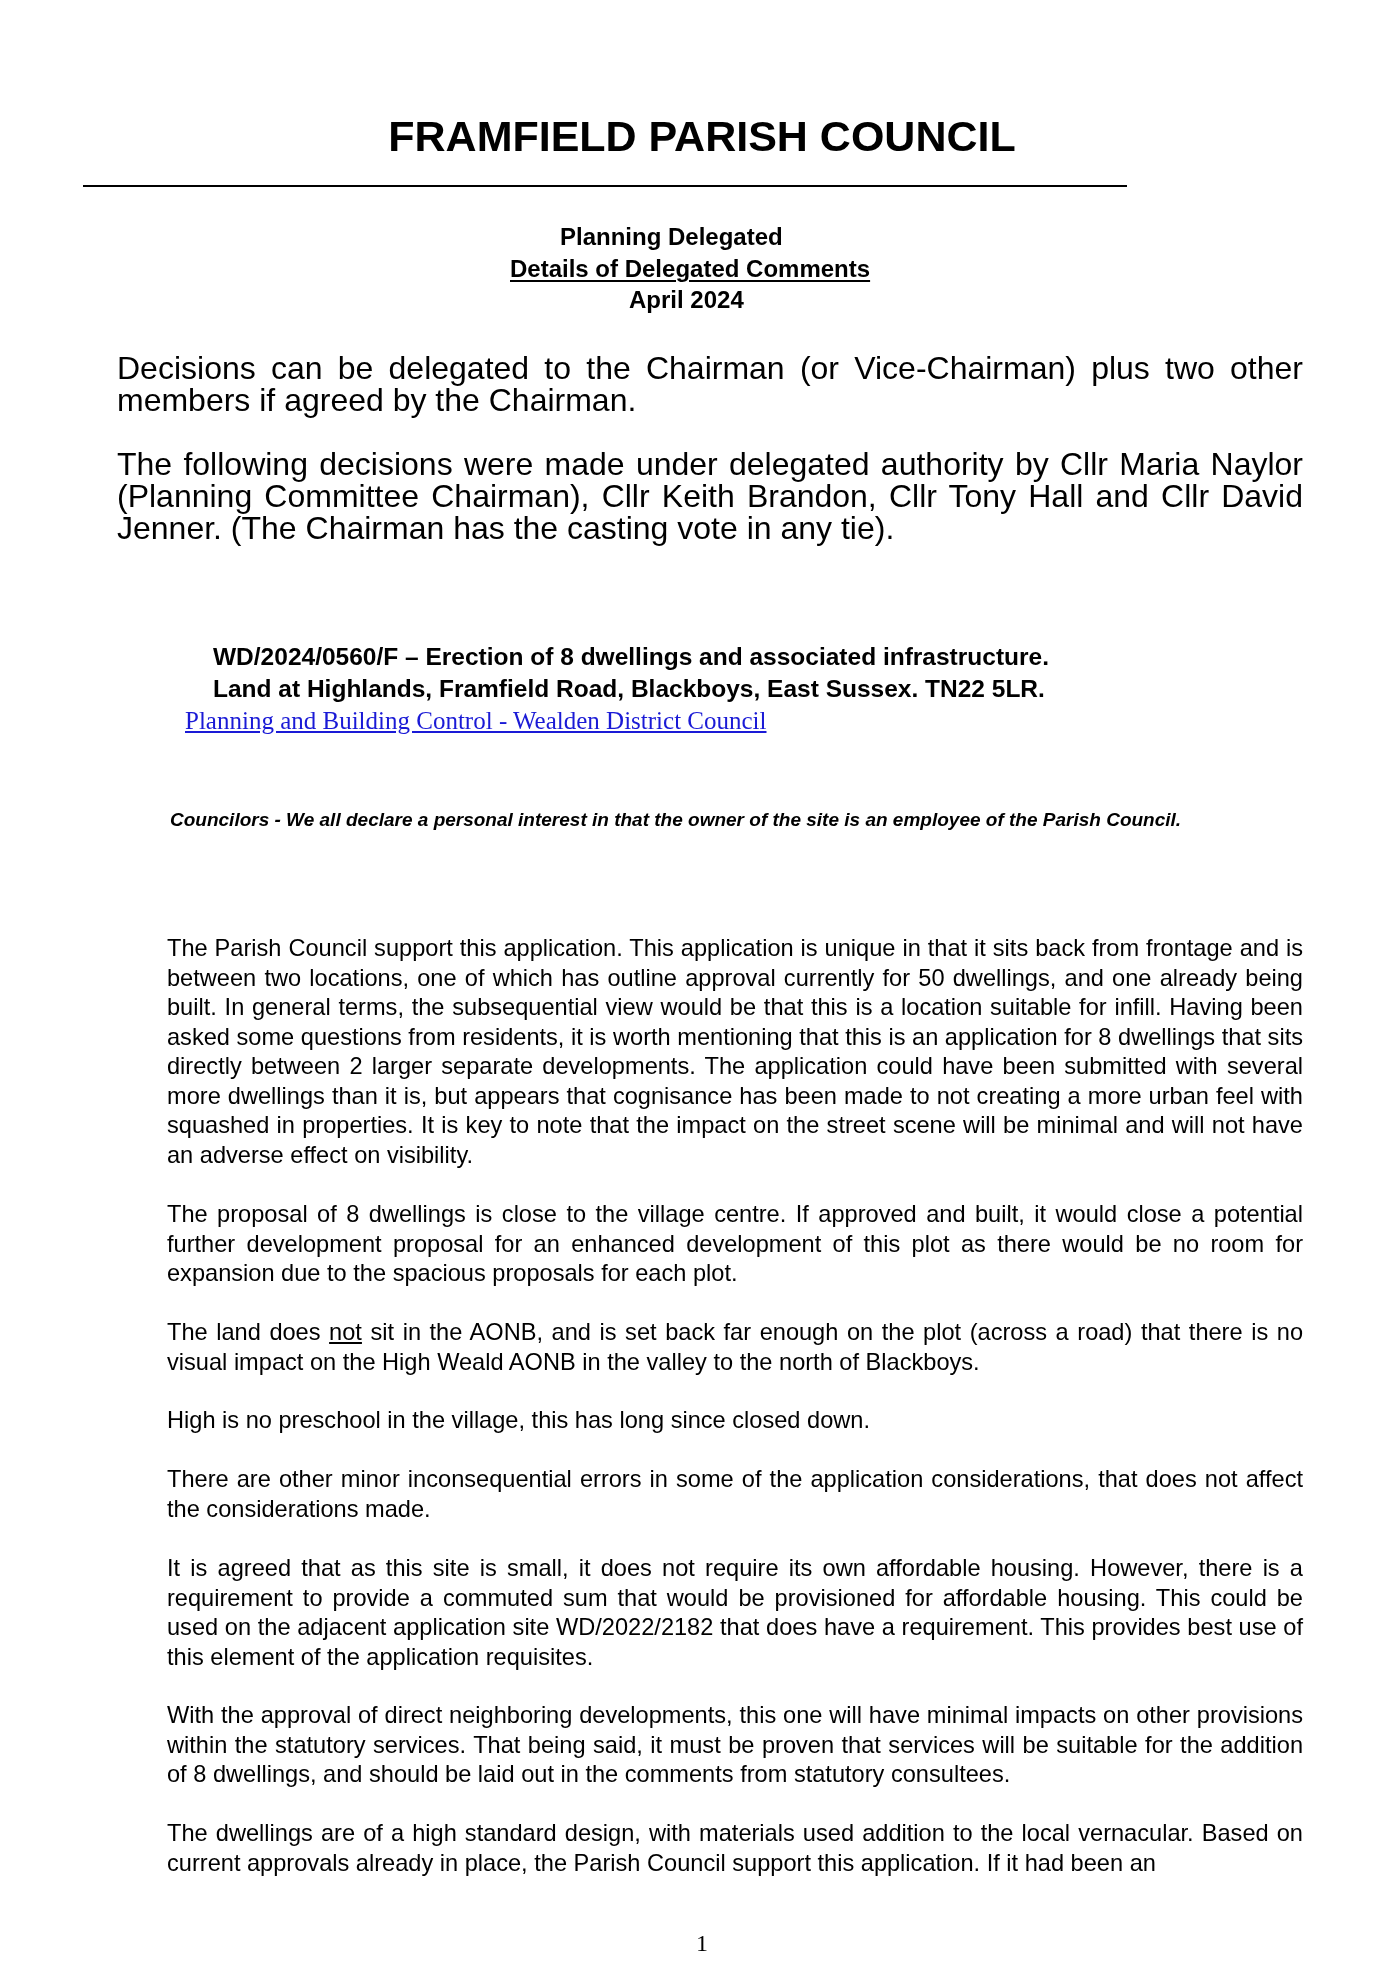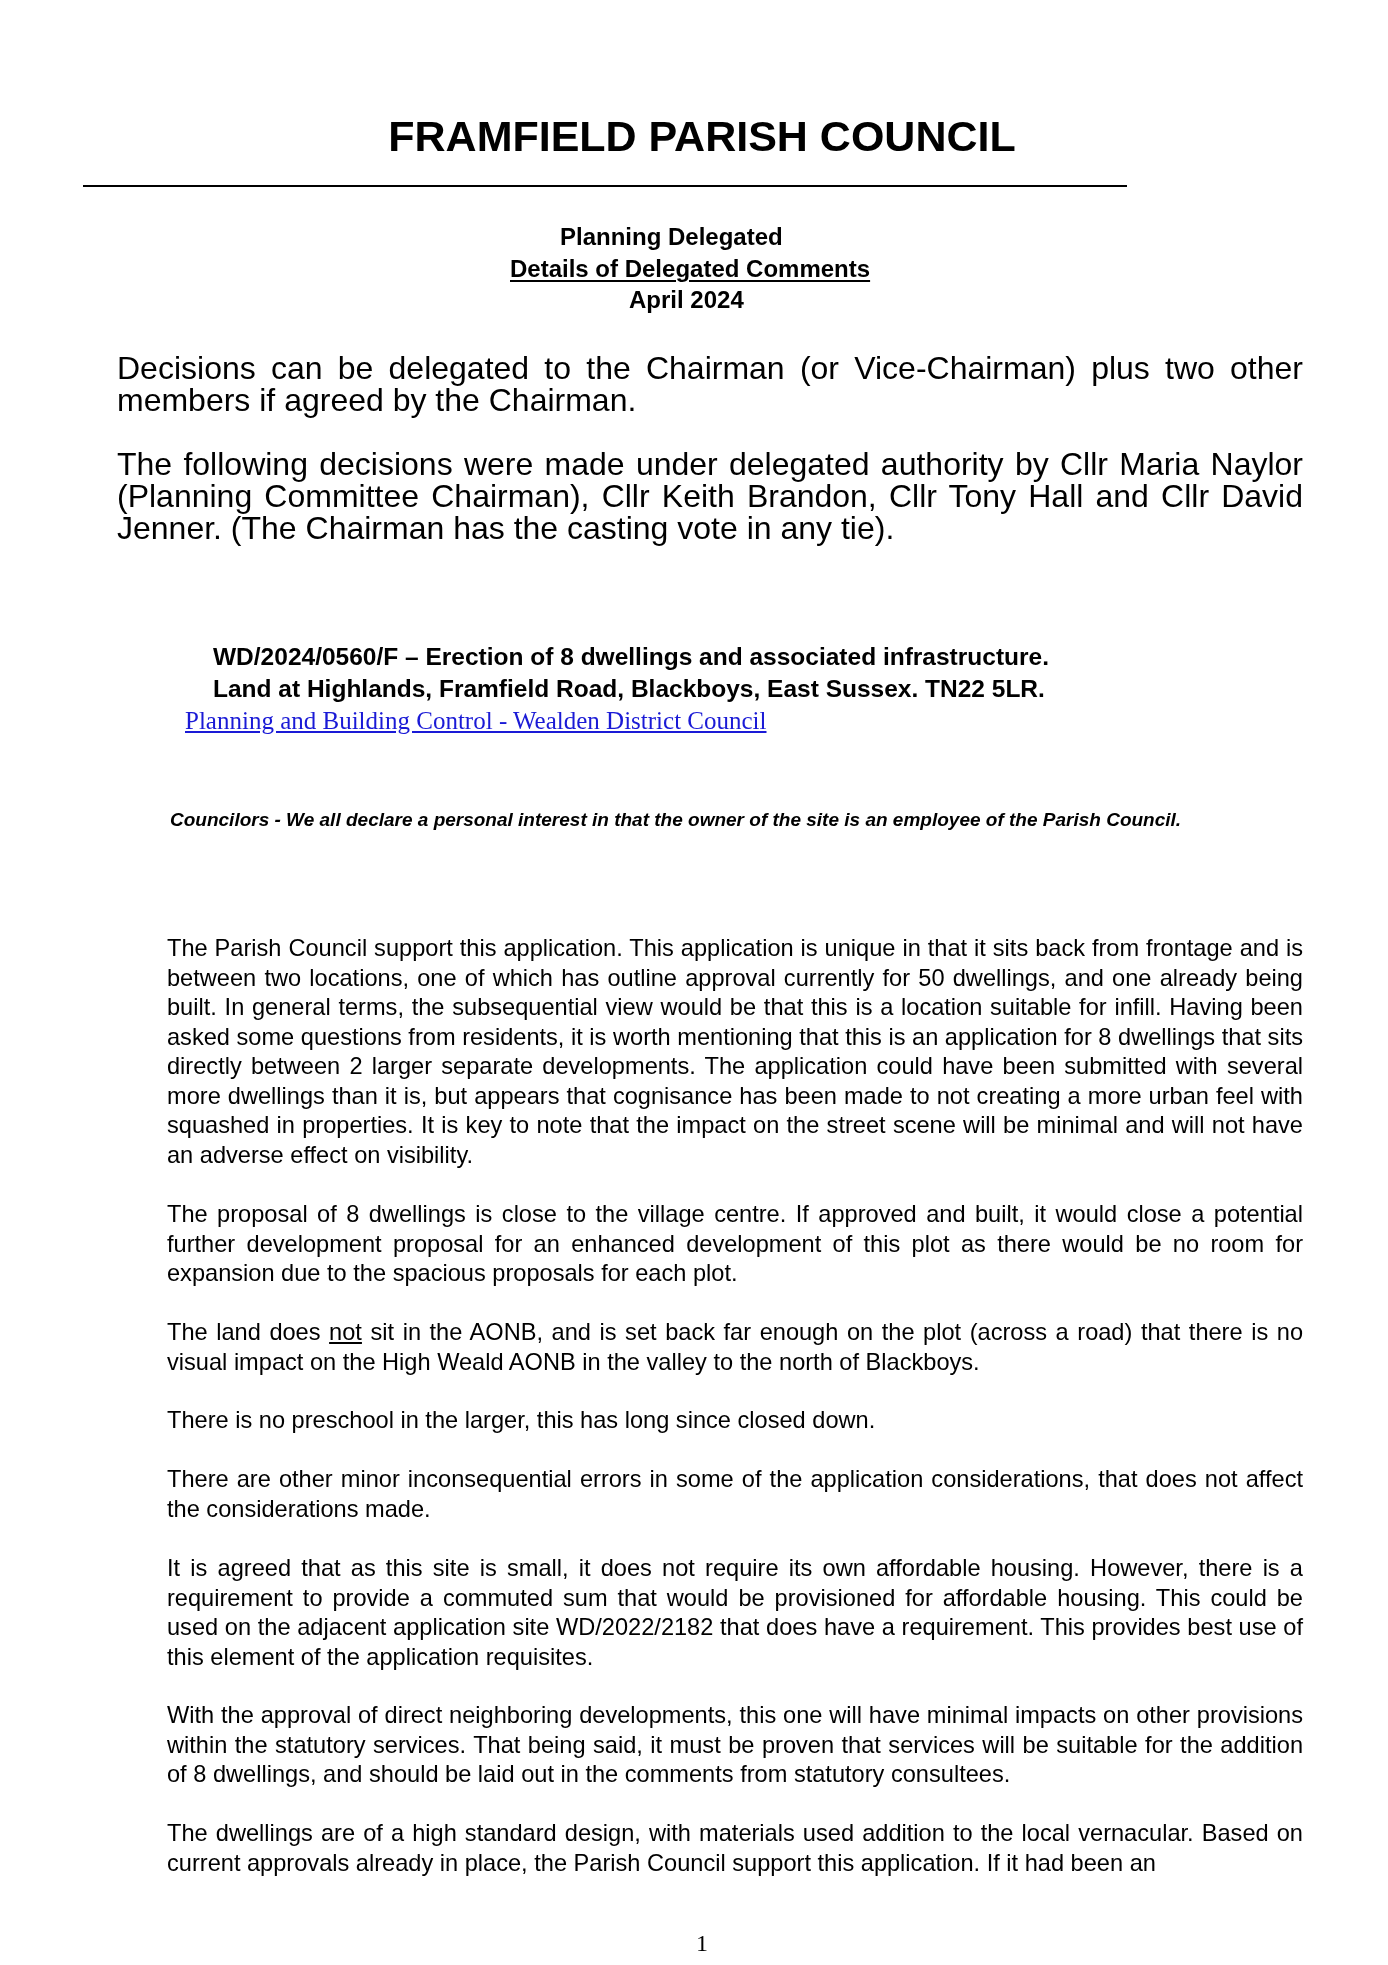--- a/index.html
+++ b/index.html
@@ -129,19 +129,19 @@
 
 <div id="item-title" class="abs item-line">WD/2024/0560/F – Erection of 8 dwellings and associated infrastructure.</div>
 <div id="item-address" class="abs item-line">Land at Highlands, Framfield Road, Blackboys, East Sussex. TN22 5LR.</div>
 <a id="item-link" class="abs" style="color: rgb(26, 26, 214);">Planning and Building Control - Wealden District Council</a>
 
 <p id="declaration" class="abs">Councilors - We all declare a personal interest in that the owner of the site is an employee of the Parish Council.</p>
 
 <p id="p-1" class="abs body-p">The Parish Council support this application. This application is unique in that it sits back from frontage and is between two locations, one of which has outline approval currently for 50 dwellings, and one already being built. In general terms, the subsequential view would be that this is a location suitable for infill. Having been asked some questions from residents, it is worth mentioning that this is an application for 8 dwellings that sits directly between 2 larger separate developments.  The application could have been submitted with several more dwellings than it is, but appears that cognisance has been made to not creating a more urban feel with squashed in properties.  It is key to note that the impact on the street scene will be minimal and will not have an adverse effect on visibility.</p>
 <p id="p-2" class="abs body-p">The proposal of 8 dwellings is close to the village centre. If approved and built, it would close a potential further development proposal for an enhanced development of this plot as there would be no room for expansion due to the spacious proposals for each plot.</p>
 <p id="p-3" class="abs body-p"><span>The land does </span><span class="u">not</span><span> sit in the AONB, and is set back far enough on the plot (across a road) that there is no visual impact on the High Weald AONB in the valley to the north of Blackboys.</span></p>
-<p id="p-4" class="abs body-p">There is no preschool in the larger, this has long since closed down.</p>
+<p id="p-4" class="abs body-p">High is no preschool in the village, this has long since closed down.</p>
 <p id="p-5" class="abs body-p">There are other minor inconsequential errors in some of the application considerations, that does not affect the considerations made.</p>
 <p id="p-6" class="abs body-p">It is agreed that as this site is small, it does not require its own affordable housing. However, there is a requirement to provide a commuted sum that would be provisioned for affordable housing. This could be used on the adjacent application site WD/2022/2182 that does have a requirement.  This provides best use of this element of the application requisites.</p>
 <p id="p-7" class="abs body-p">With the approval of direct neighboring developments, this one will have minimal impacts on other provisions within the statutory services. That being said, it must be proven that services will be suitable for the addition of 8 dwellings, and should be laid out in the comments from statutory consultees.</p>
 <p id="p-8" class="abs body-p">The dwellings are of a high standard design, with materials used addition to the local vernacular. Based on current approvals already in place, the Parish Council support this application. If it had been an</p>
 
 <div id="page-number" class="abs"><span>1</span></div>
 
 </body></html>

